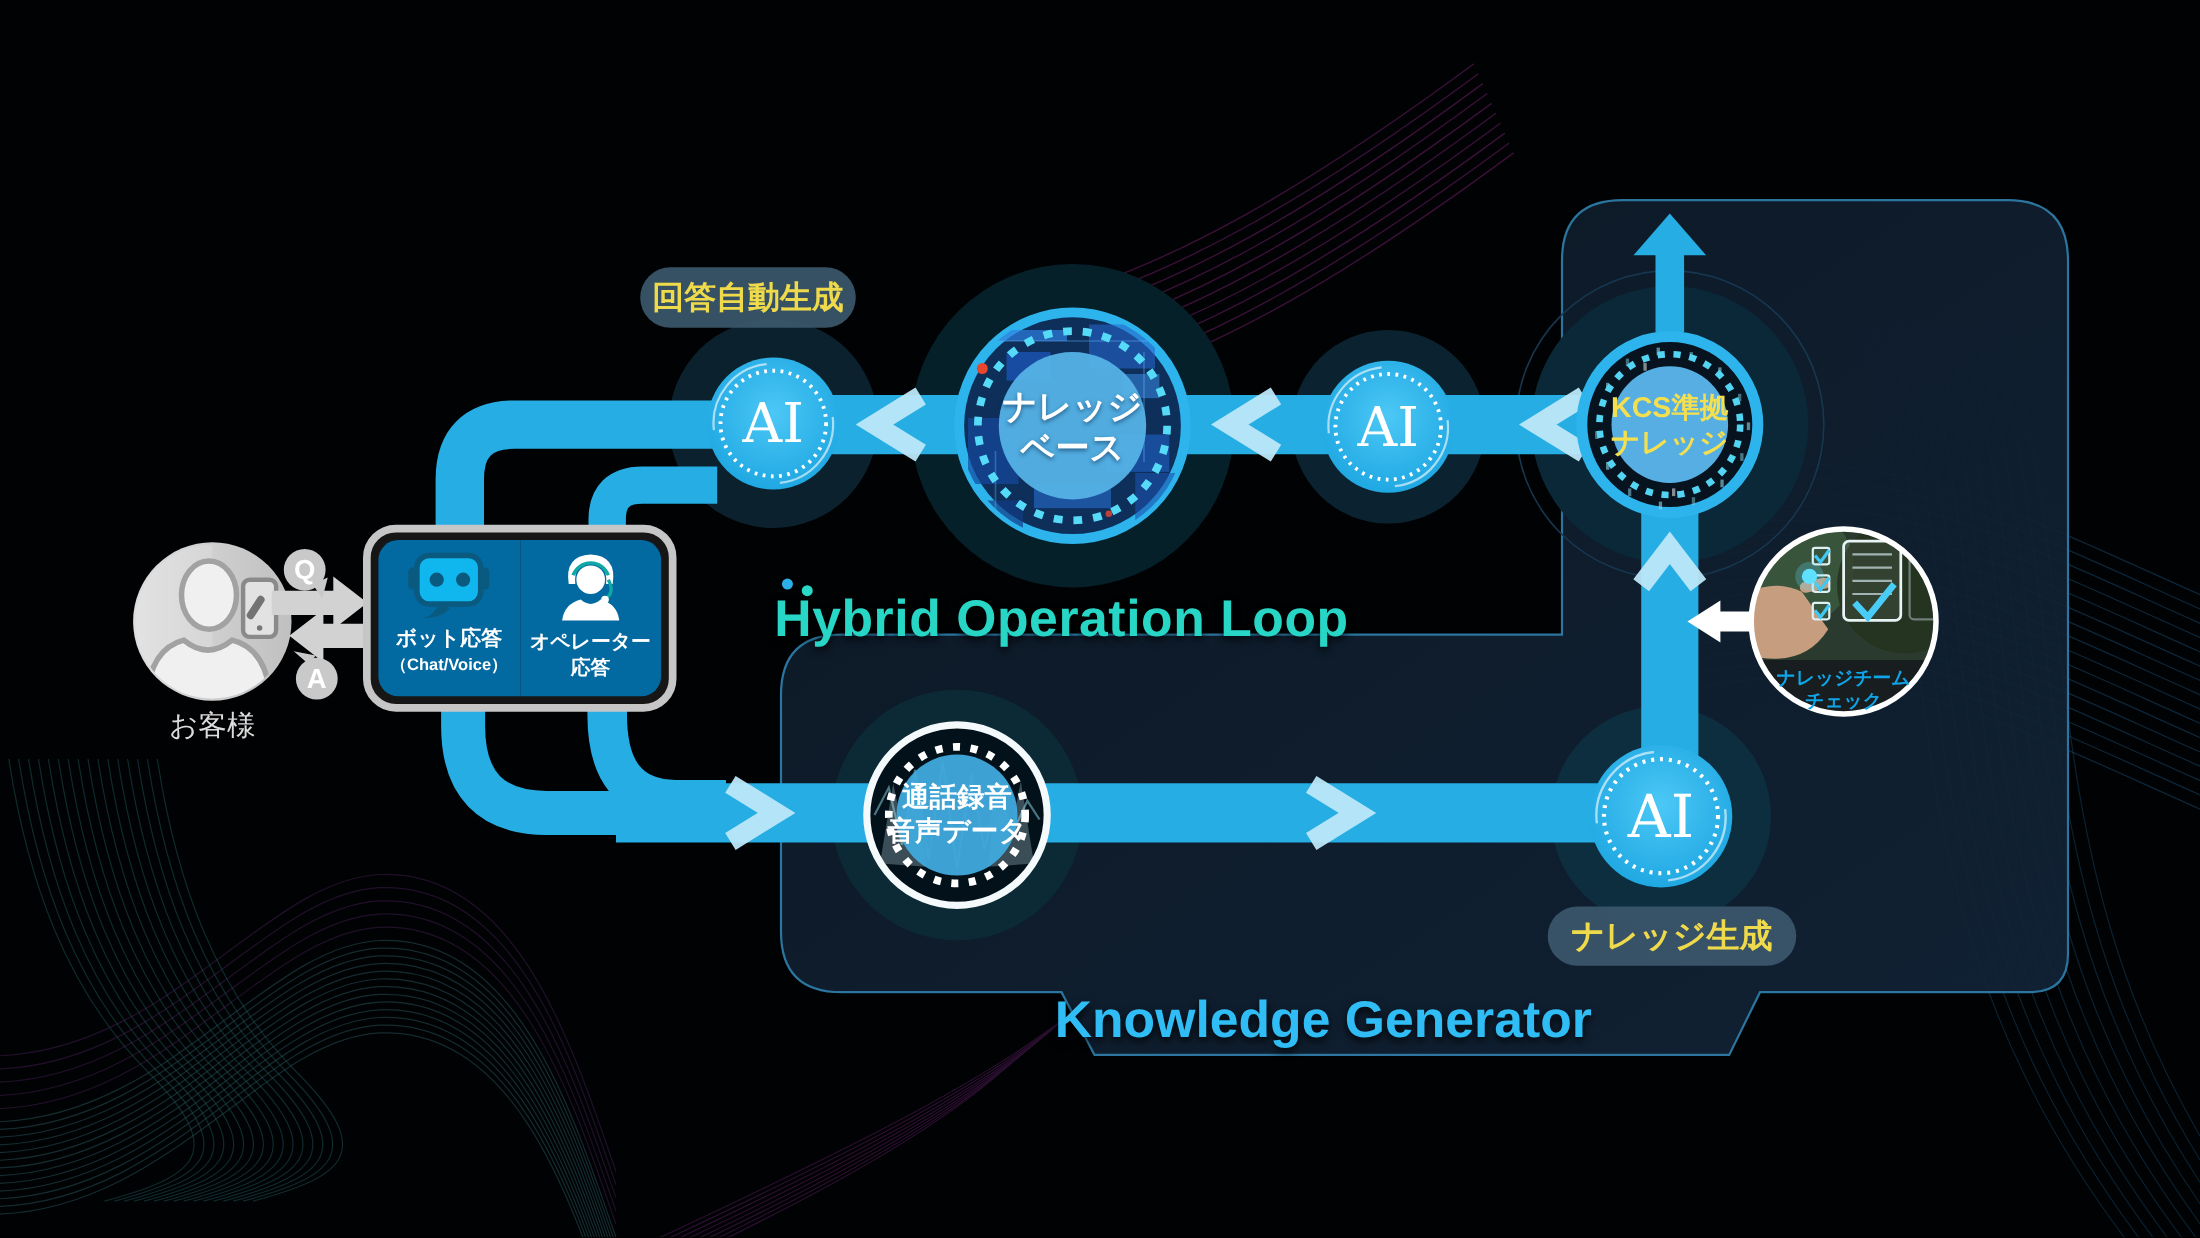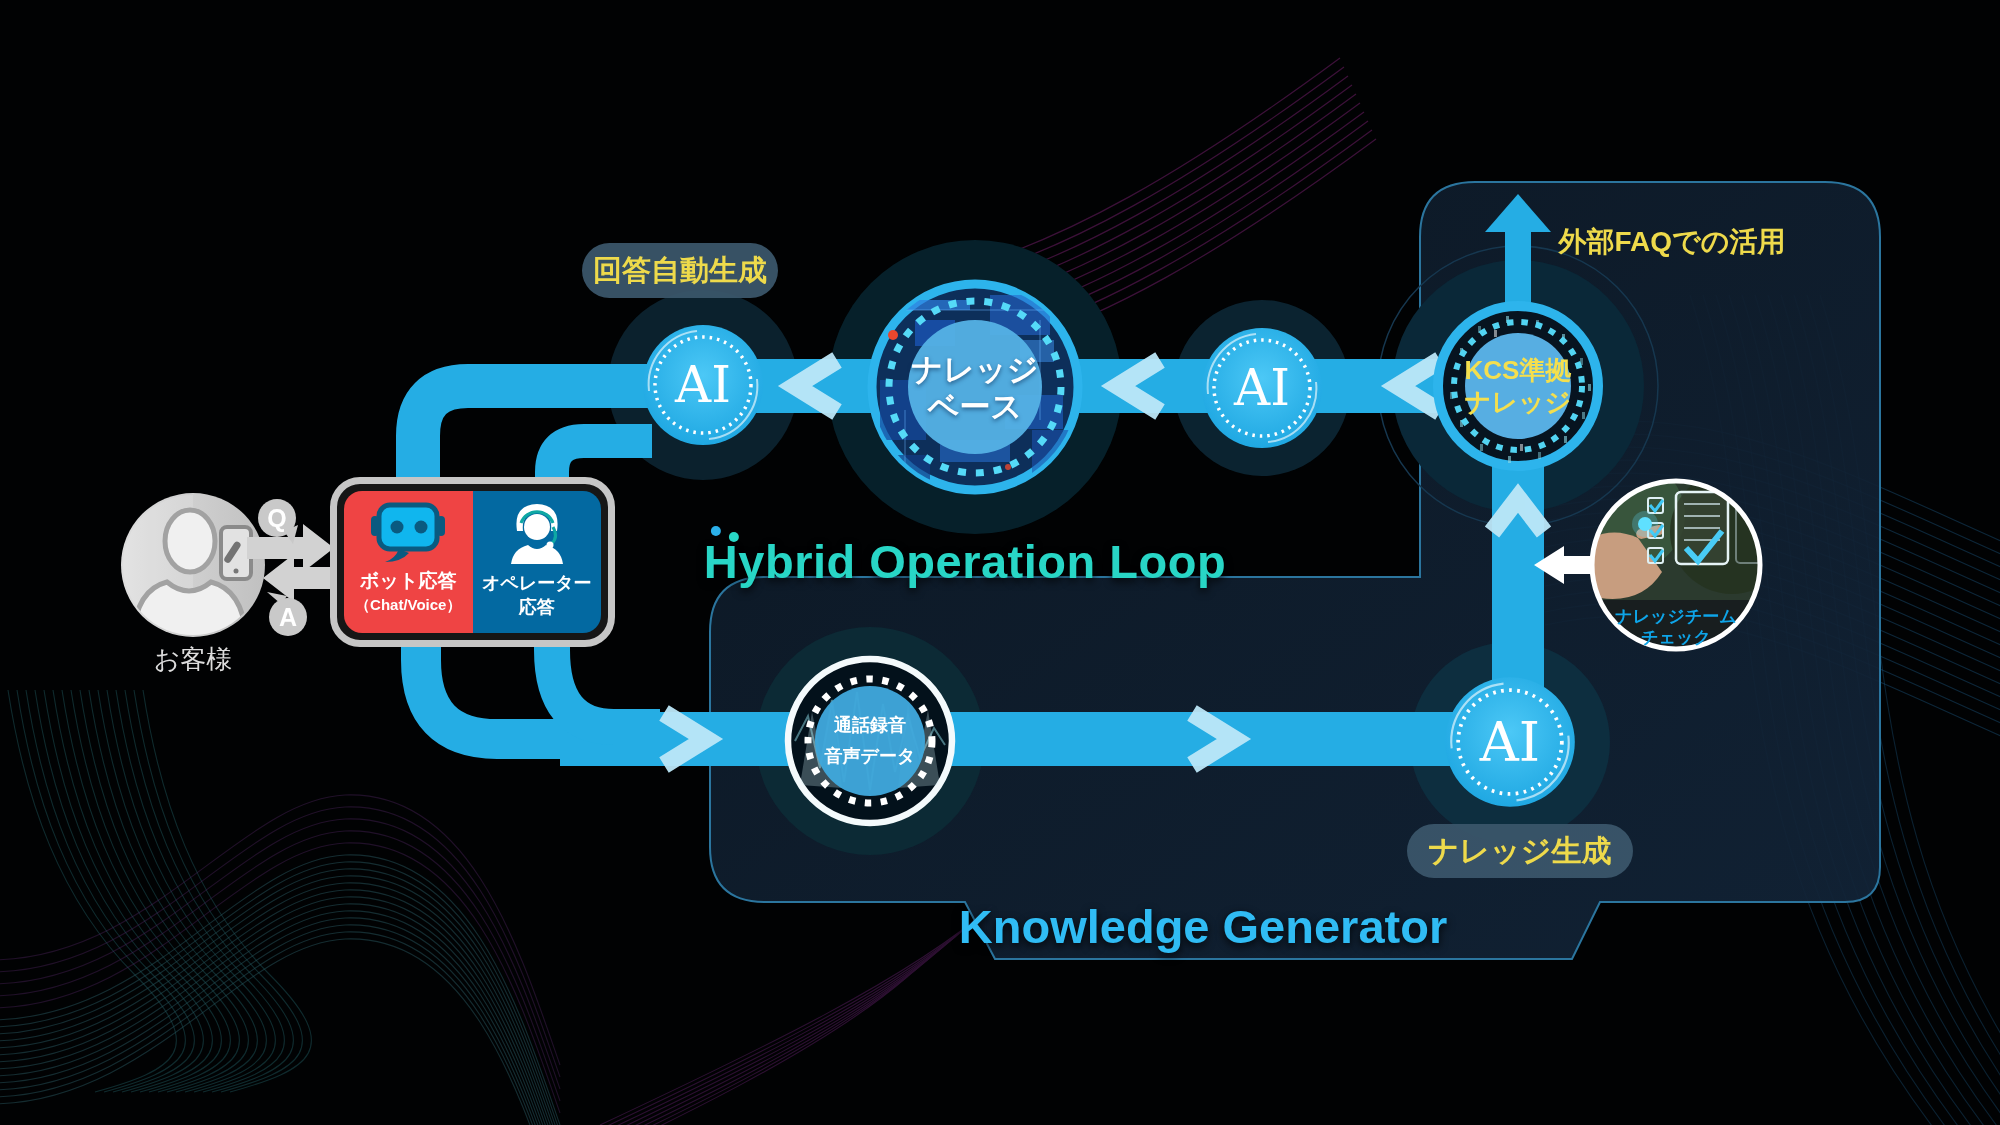--- a/index.html
+++ b/index.html
@@ -28,37 +28,37 @@
   
   .cust-label{left:103px;top:642px;width:180px;font-size:26px;color:#dcdcdc;}
   .qa-pill{width:38px;height:38px;border-radius:50%;background:#c9c9c9;color:#fff;font-weight:bold;
     font-size:25px;display:flex;align-items:center;justify-content:center;}
   .q-pill{left:258px;top:499px;}
   .a-pill{left:269px;top:598px;}
   
   .resp-box{left:330px;top:477px;width:285px;height:170px;background:#161616;border:7px solid #c6c6c6;
     border-radius:30px;box-sizing:border-box;display:flex;padding:7px;gap:0;}
   .panel{flex:1;display:flex;flex-direction:column;align-items:center;justify-content:flex-start;padding-top:10px;}
-  .panel-bot{background:#ef4444;border-radius:18px 0 0 18px;}
+  .panel-bot{background:#0369a1;border-radius:18px 0 0 18px;}
   .panel-op{background:#0369a1;border-radius:0 18px 18px 0;}
   .panel .txt{color:#fff;font-weight:bold;text-align:center;margin-top:6px;line-height:24px;}
   .panel-bot .t1{font-size:19px;}
   .panel-bot .t2{font-size:15px;}
   .panel-op .t1,.panel-op .t2{font-size:18px;}
   
   .ai-label{display:flex;align-items:center;justify-content:center;color:#fff;
     font-family:"DejaVu Serif","Liberation Serif",serif;}
   .ai1{left:643px;top:325px;width:120px;height:120px;font-size:50px;}
   .ai2{left:1202px;top:328px;width:120px;height:120px;font-size:50px;}
   .ai3{left:1444px;top:676px;width:132px;height:132px;font-size:54px;}
   .two-line{font-weight:bold;}
   .two-line span{display:block;}
   .kb-label{left:895px;top:351px;width:160px;font-size:31px;line-height:37px;color:#fff;text-shadow:0 2px 4px rgba(10,40,80,.6);}
   .kcs-label{left:1438px;top:354px;width:160px;font-size:26px;line-height:32px;color:#f4df4e;}
-  .rec-label{left:790px;top:710px;width:160px;font-size:18px;line-height:31px;color:#fff;}
+  .rec-label{left:790px;top:710px;width:160px;font-size:25px;line-height:31px;color:#fff;}
   .check-label{left:1596px;top:606px;width:160px;font-size:17px;line-height:21px;color:#0ea5e9;font-weight:bold;}
 </style>
 </head>
 <body>
 
 <div id="stage">
 
 <svg id="bg" viewBox="0 0 2000 1125">
   <defs>
     <radialGradient id="aiGrad" cx="50%" cy="42%" r="65%">
@@ -370,21 +370,20 @@
 </div>
 
 <div class="ov badge badge2">
   <span>ナレッジ生成</span>
 </div>
 <div class="ov badge badge1">
   <span>回答自動生成</span>
 </div>
 
 <div class="ov annot ctr">
-  <span>外部FAQでの活用</span>
 </div>
 
 <div class="ov cust-label ctr">お客様</div>
 <div class="ov qa-pill q-pill">Q</div>
 <div class="ov qa-pill a-pill">A</div>
 
 <div class="ov resp-box">
   <div class="panel panel-bot">
     <svg width="74" height="62" viewBox="0 0 74 62">
       <rect x="8" y="4" width="58" height="44" rx="11" fill="#10b6ee" stroke="#0a5a80" stroke-width="5"></rect>

